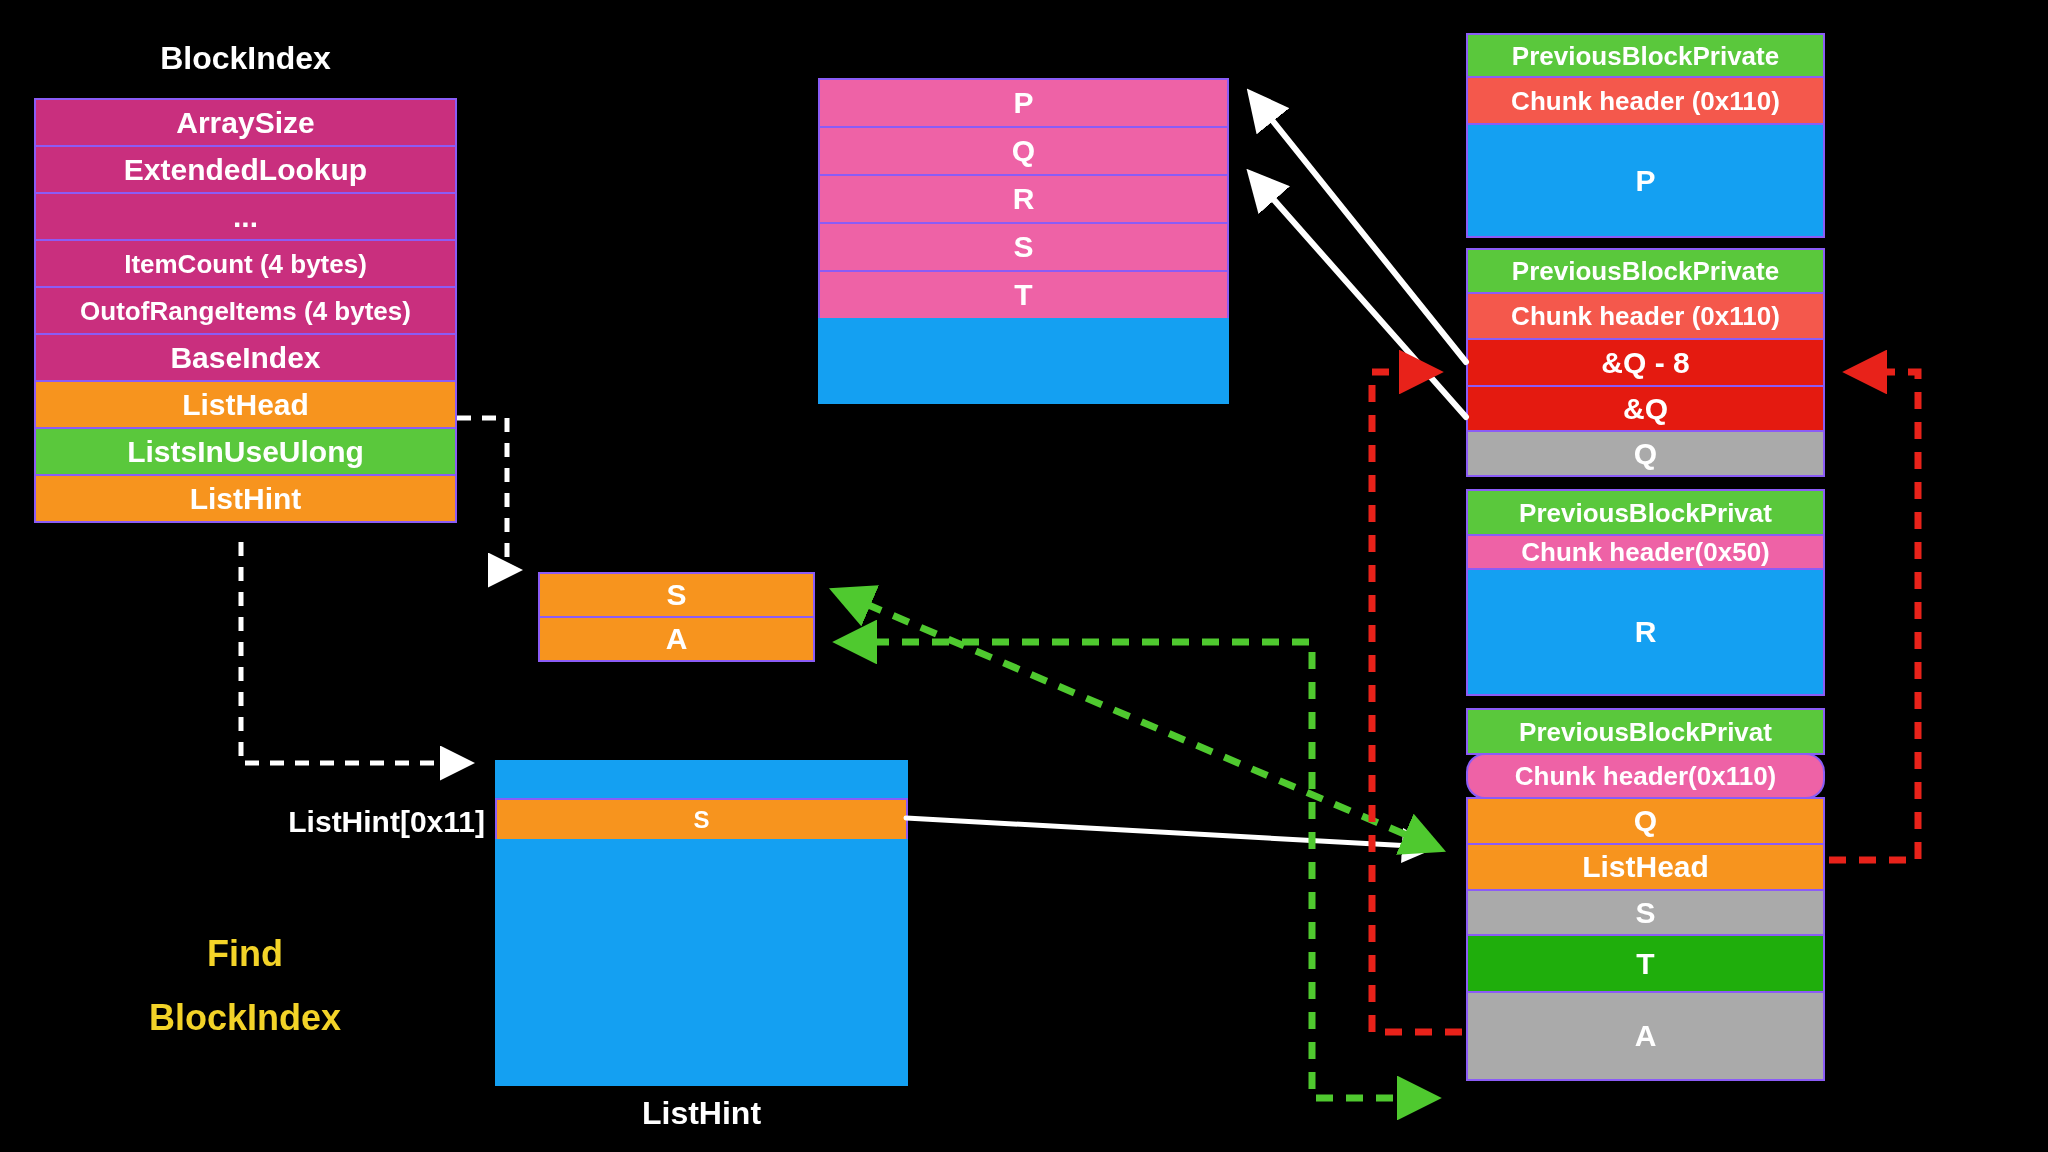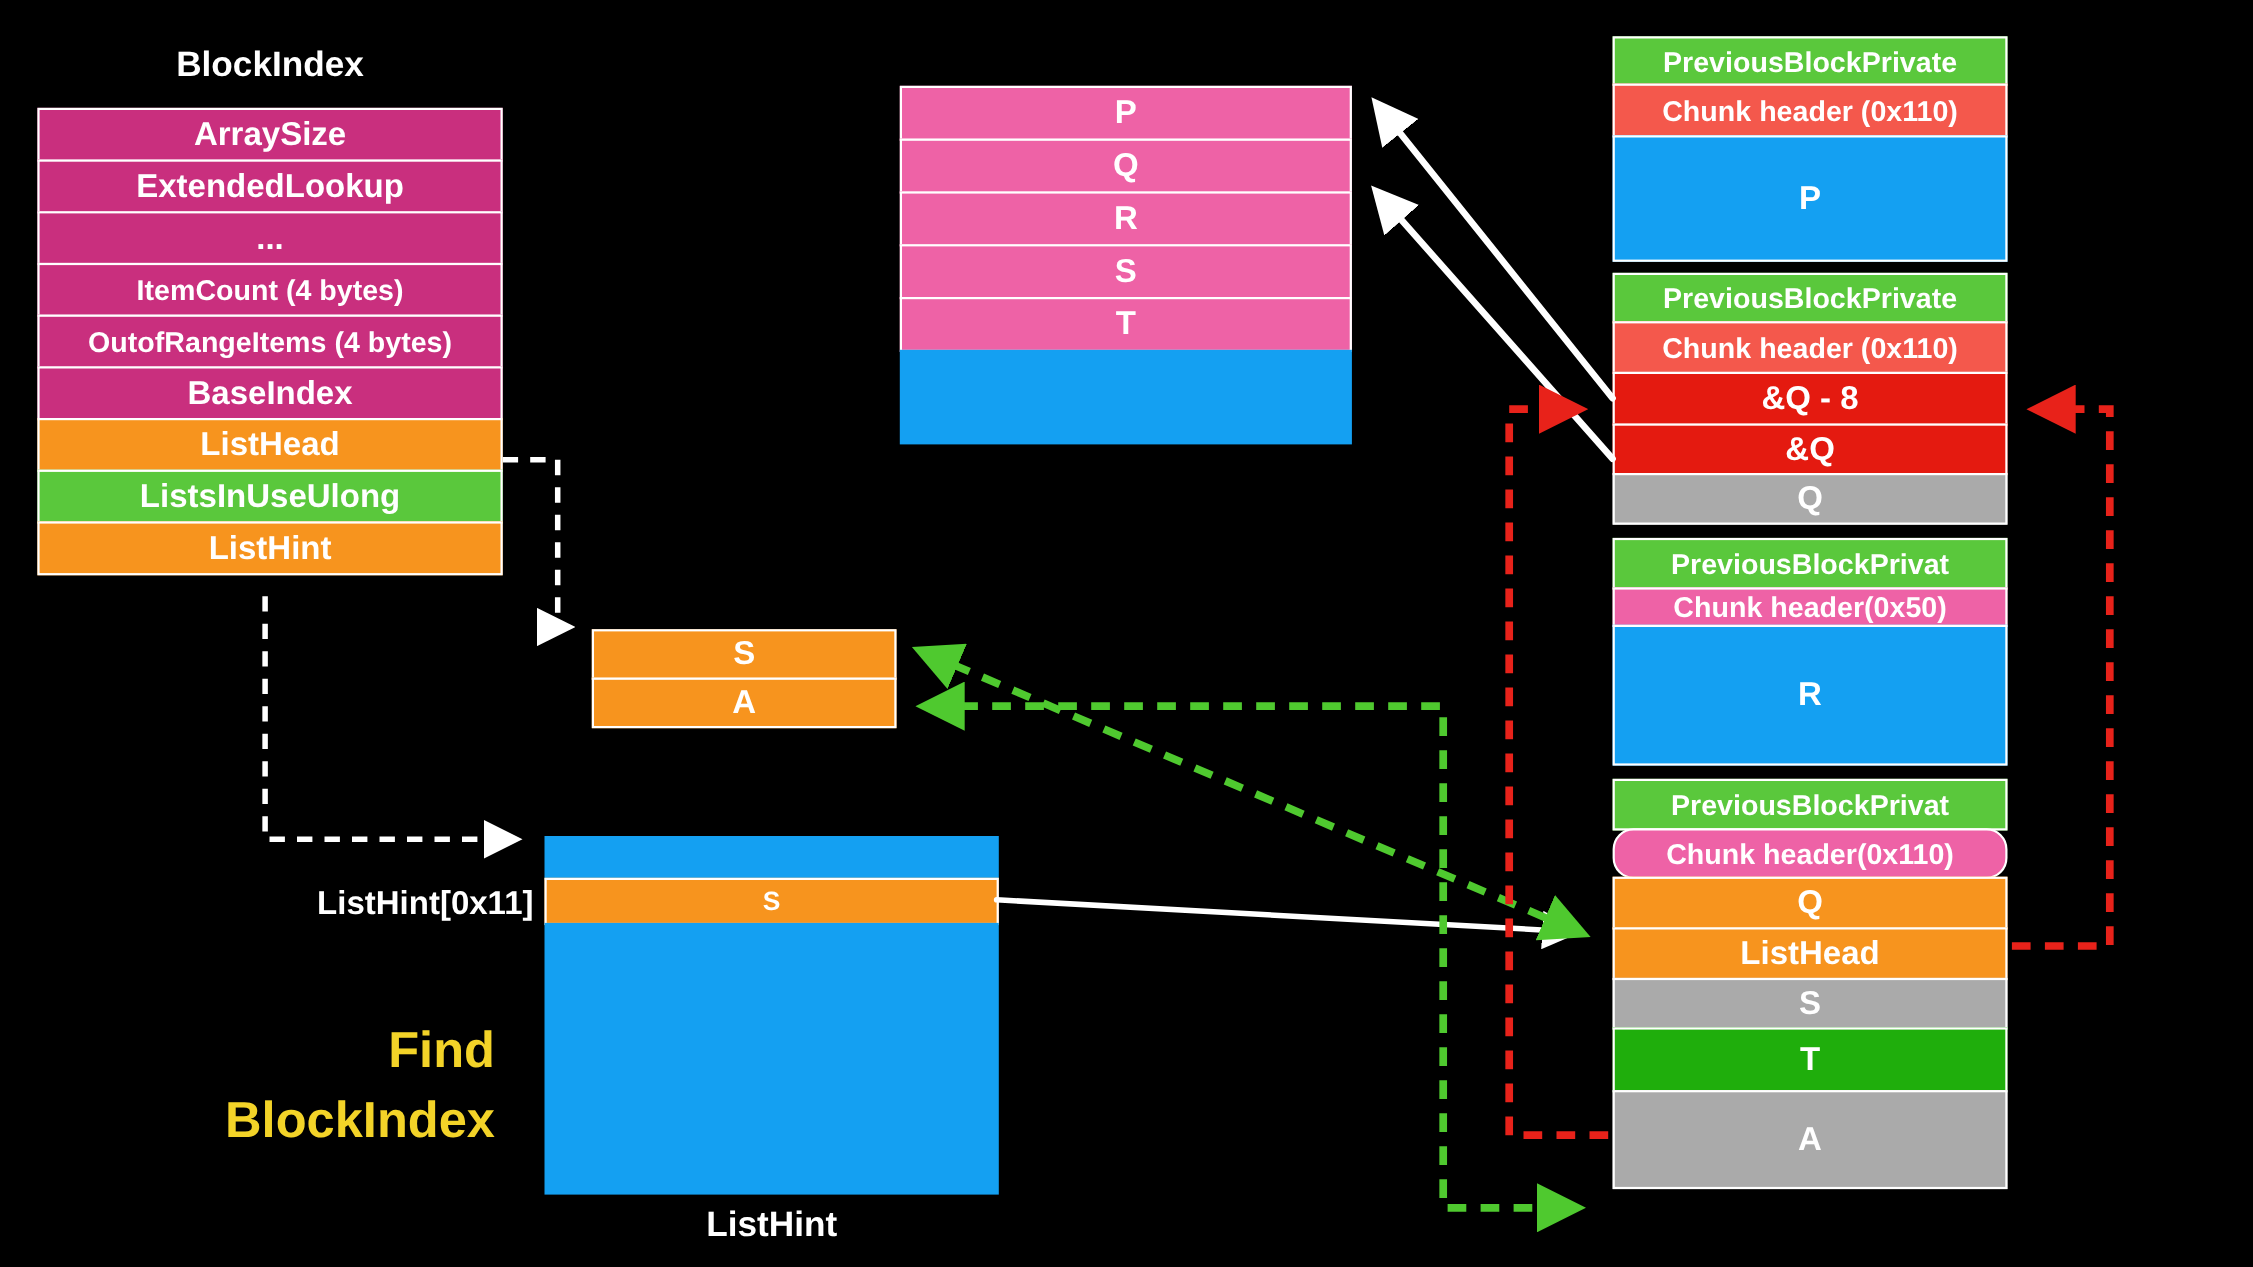--- a/index.html
+++ b/index.html
@@ -4,41 +4,41 @@
 <style>
   html,body{margin:0;padding:0;background:#000;}
   .stage{
     position:relative;width:2048px;height:1152px;background:#000;
     font-family:"Liberation Sans",sans-serif;font-weight:700;overflow:hidden;
   }
   .abs{position:absolute;}
   .title{color:#fff;text-align:center;font-size:32px;}
   .tbl{position:absolute;display:flex;flex-direction:column;}
   .row{
-    box-sizing:border-box;border:2px solid #ffffff;color:#fff;
+    box-sizing:border-box;border:2px solid #8b5cf6;color:#fff;
     display:flex;align-items:center;justify-content:center;
     font-size:30px;line-height:1;text-align:center;white-space:nowrap;
   }
   .row + .row{margin-top:-2px;}
   .noborder{border:none;}
   .chunk{display:flex;flex-direction:column;}
   
   .c-magenta{background:#C92F7E;}
   .c-orange{background:#F7941E;}
   .c-green{background:#5AC83C;}
   .c-pink{background:#EE62A6;}
   .c-salmon{background:#F4584C;}
   .c-red{background:#E41A10;}
   .c-blue{background:#14A0F2;}
   .c-gray{background:#AAAAAA;}
   .c-tgreen{background:#1FAE0C;}
   .fs26{font-size:26px;}
   .fs24{font-size:24px;}
   .lh-index{color:#fff;font-size:30px;text-align:right;}
-  .find{color:#F3D328;font-size:46px;line-height:64px;text-align:right;}
+  .find{color:#F3D328;font-size:36px;line-height:64px;text-align:center;}
   svg.arrows{position:absolute;left:0;top:0;pointer-events:none;z-index:10;}
 </style>
 </head>
 <body>
 
 <div class="stage">
 
   <div class="abs title" style="left:34px;top:40px;width:423px;">BlockIndex</div>
   <div class="tbl" style="left:34px;top:98px;width:423px;">
     <div class="row c-magenta" style="height:49px;">ArraySize</div>

